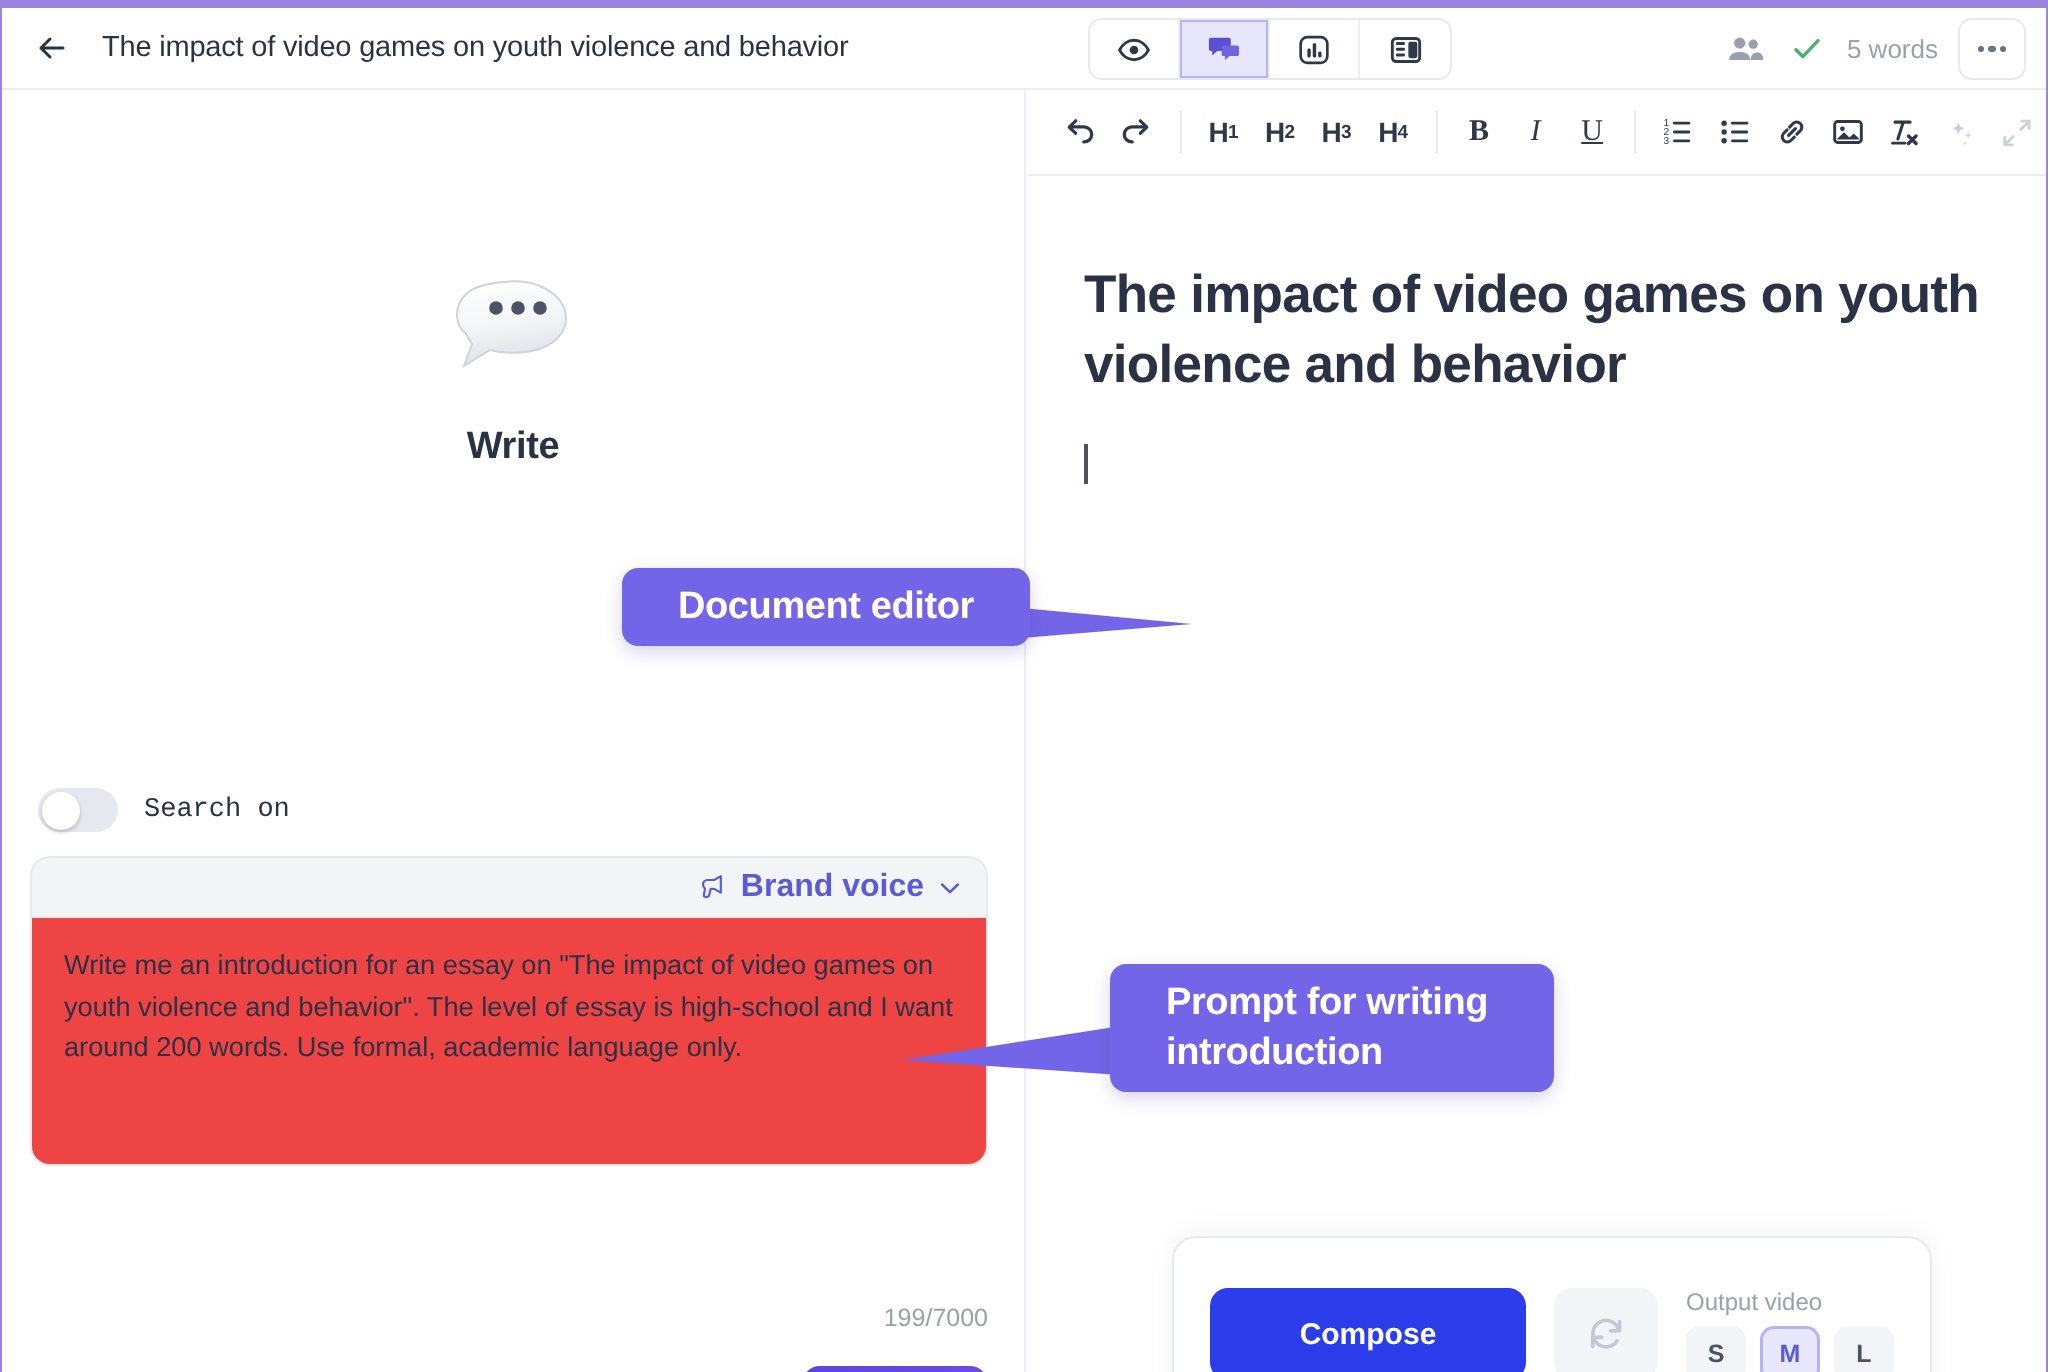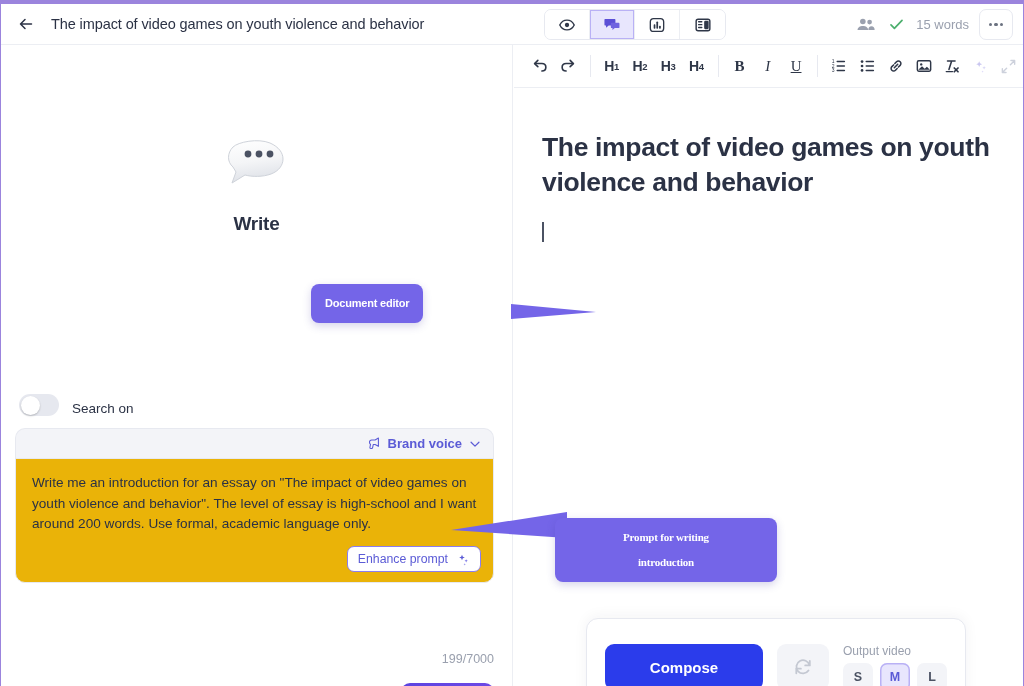--- a/index.html
+++ b/index.html
@@ -80,21 +80,21 @@
   }
   .chat-bubble-wrap { width: 80px; height: 78px; position: relative; }
   .chat-label {
     margin-top: 12px; font-size: 19px; font-weight: bold; color: #2b3245;
     letter-spacing: -0.2px;
   }
 
   
   .search-row {
     position: absolute; left: 18px; top: 349px;
-    display: flex; align-items: flex-end; gap: 13px;
+    display: flex; align-items: center; gap: 13px; font-family: Liberation Mono, monospace;
   }
   .toggle {
     width: 40px; height: 22px; border-radius: 11px; background: #e6e8ef;
     position: relative; cursor: pointer;
   }
   .toggle .knob {
     position: absolute; left: 1.5px; top: 1.5px;
     width: 19px; height: 19px; border-radius: 50%;
     background: #fff; box-shadow: 0 1px 2px rgba(0,0,0,.22);
   }
@@ -107,24 +107,24 @@
   }
   .composer-head {
     height: 30px; background: #f3f4f8;
     border: 1px solid #e7e9f0; border-bottom: none;
     border-radius: 10px 10px 0 0;
     display: flex; align-items: center; justify-content: flex-end;
     padding-right: 11px; gap: 7px;
   }
   .brand-voice {
     display: flex; align-items: center; gap: 6px; cursor: pointer;
-    font-size: 13px; font-weight: bold; color: #5b5bd6;
+    font-size: 16px; font-weight: bold; color: #5b5bd6;
   }
   .composer-body {
-    background: #eab308;
+    background: #ef4444;
     border: 1px solid #e7e9f0; border-radius: 0 0 10px 10px;
     padding: 14px 16px 12px 16px;
     min-height: 125px; position: relative;
   }
   .prompt-text {
     font-size: 13.6px; line-height: 20.6px; color: #2b3245;
     white-space: pre-wrap;
   }
   .enhance-btn {
     position: absolute; right: 12px; bottom: 10px;
@@ -198,29 +198,28 @@
   .len-opt {
     width: 30px; height: 28px; border-radius: 7px; background: #f3f4f8;
     display: flex; align-items: center; justify-content: center;
     font-size: 12.5px; font-weight: bold; color: #4b5263; cursor: pointer;
   }
   .len-opt.on { background: #e8e6fd; color: #5b5bd6; box-shadow: inset 0 0 0 1.5px #b9b1f5; }
 
   
   .callout {
     position: absolute; background: #7465e8; color: #fff;
-    border-radius: 8px; padding: 7px 14px;
-    font-size: 11px; font-weight: bold; letter-spacing: -0.2px;
+    border-radius: 8px; padding: 7px 28px;
+    font-size: 19px; font-weight: bold; letter-spacing: -0.2px;
     line-height: 25px;
     box-shadow: 0 3px 9px rgba(70,60,160,.22);
     z-index: 40;
-    text-align: center;
   }
   #callout-doc { left: 310px; top: 280px; }
-  #callout-prompt { left: 554px; top: 514px; width: 222px; font-family: Liberation Serif, serif; }
+  #callout-prompt { left: 554px; top: 478px; width: 222px; }
   .arrow { position: absolute; z-index: 39; }
 </style>
 </head>
 <body>
 
 <div class="app">
 
   <div class="topbar">
     <div class="back-btn">
       <svg width="20" height="20" viewBox="0 0 20 20" fill="none">
@@ -269,21 +268,21 @@
         <circle cx="16" cy="6.8" r="2.6" fill="#9aa0ae"></circle>
         <path d="M2.6 15.6c0-3 2.7-4.6 5.9-4.6s5.9 1.6 5.9 4.6z" fill="#9aa0ae"></path>
         <path d="M14.6 15.6c0-2.4 1.1-4.2 3.6-4.2 2 0 3.4 1.4 3.4 4.2z" fill="#9aa0ae"></path>
       </svg>
     </div>
     <div class="check-icon">
       <svg width="19" height="19" viewBox="0 0 20 20">
         <path d="M4.2 10.4l3.6 3.6 8-8.4" stroke="#4caf6d" stroke-width="1.8" fill="none" stroke-linecap="round" stroke-linejoin="round"></path>
       </svg>
     </div>
-    <div class="word-count">15 words</div>
+    <div class="word-count">5 words</div>
     <div class="more-btn">
       <span class="dots-h">
           <i></i>
           <i></i>
           <i></i>
         </span>
     </div>
   </div>
 
   <div class="left-panel">
@@ -321,28 +320,20 @@
             <path d="M3 7.4c0-1.5 1.1-2.6 2.6-2.6h4.1l4-2.3v9.9l-4-2.3H7.6l-.9 3.9c-.1.5-.6.9-1.1.9H4.4c-.6 0-1-.5-.9-1.1l.7-3.8C3.5 9.4 3 8.5 3 7.4z" fill="none" stroke="#5b5bd6" stroke-width="1.3" stroke-linejoin="round"></path>
           </svg>
           <span>Brand voice</span>
           <svg width="14" height="14" viewBox="0 0 16 16">
             <path d="M3.5 6l4.5 4.4L12.5 6" stroke="#5b5bd6" stroke-width="1.4" fill="none" stroke-linecap="round" stroke-linejoin="round"></path>
           </svg>
         </div>
       </div>
       <div class="composer-body">
         <div class="prompt-text" placeholder="Write your prompt here...">Write me an introduction for an essay on "The impact of video games on youth violence and behavior". The level of essay is high-school and I want around 200 words. Use formal, academic language only.</div>
-        <div class="enhance-btn">
-          <span>Enhance prompt</span>
-          <svg width="15" height="15" viewBox="0 0 18 18">
-            <path d="M8.4 3.2l1 2.4 2.4 1-2.4 1-1 2.4-1-2.4-2.4-1 2.4-1z" fill="#5b5bd6"></path>
-            <path d="M13.4 8.6l.6 1.4 1.4.6-1.4.6-.6 1.4-.6-1.4-1.4-.6 1.4-.6z" fill="#7b78e6"></path>
-            <path d="M11.6 13.5l.4.9.9.4-.9.4-.4.9-.4-.9-.9-.4.9-.4z" fill="#9a96ee"></path>
-          </svg>
-        </div>
       </div>
     </div>
 
     <div class="char-count">199/7000</div>
 
     <div class="send-btn">
       
       
     </div>
   </div>

